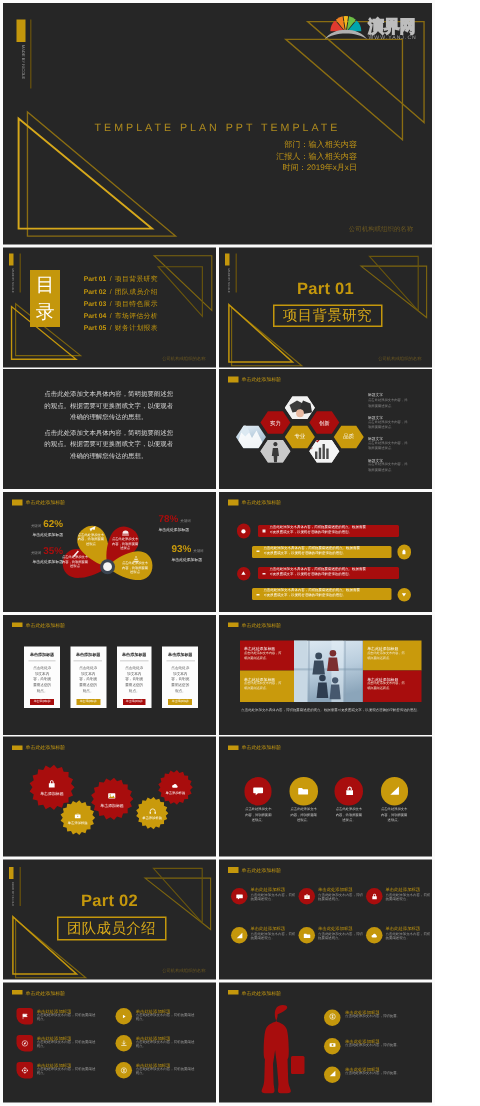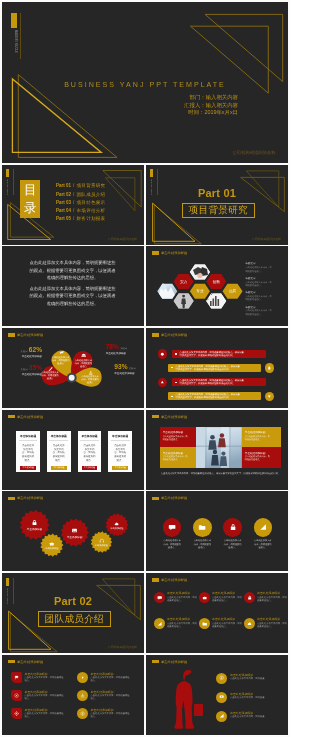--- a/index.html
+++ b/index.html
@@ -34,36 +34,50 @@
 </svg>
 <svg class="abs" style="left:0px;top:0px;width:286px;height:161px;" viewBox="0 0 286 161">
  <polygon points="188.5,24.2 266.3,24.2 266.3,91.2" fill="none" stroke="#8a6d12" stroke-width=".9"></polygon>
  <polygon points="203.1,12.4 280.7,12.4 280.7,79.6" fill="none" stroke="#8a6d12" stroke-width=".9"></polygon>
 </svg>
 <div class="sidetag" style="left:8.5px;top:11px;">
         <div class="bar" style="width:6.2px;height:15px;"></div>
         <div class="rule" style="left:9.7px;top:0px;height:46px;"></div>
         <div class="txt" style="left:0px;top:17px;font-size:2.7px;width:6.2px;text-align:center;">MADE BY NICOLE</div>
       </div>
-<div class="abs" style="left:50px;top:79px;width:186px;text-align:center;color:#b08c1e;font-size:7.1px;letter-spacing:2.0px;">BUSINESS YANJ PPT TEMPLATE</div>
+<div class="abs" style="left:50px;top:79px;width:186px;text-align:center;color:#b08c1e;font-size:7.1px;letter-spacing:2.0px;">TEMPLATE PLAN PPT TEMPLATE</div>
 <div class="abs" style="left:155px;top:92px;width:81px;font-size:5.4px;color:#c09416;line-height:7.6px;">
 <div style="display:flex;justify-content:flex-end;">
           <span>部门：</span>
           <span>输入相关内容</span>
         </div>
 <div style="display:flex;justify-content:flex-end;">
           <span>汇报人：</span>
           <span>输入相关内容</span>
         </div>
 <div style="display:flex;justify-content:flex-end;">
           <span>时间：</span>
           <span>2019年x月x日</span>
         </div>
 </div>
 <div class="ftr" style="right:12px;bottom:8px;font-size:4.3px;">公司机构或组织的名称</div>
+<div class="abs" style="left:212px;top:4px;width:66px;height:22px;">
+  <svg width="66" height="22" viewBox="0 0 66 22">
+   <g>
+    <path d="M6.2 14.9 A9.6 9.6 0 0 1 9.4 7.6 L15.6 14.9 Z" fill="#e03a2f"></path>
+    <path d="M9.9 7.2 A9.6 9.6 0 0 1 14.4 4.9 L15.9 14.6 Z" fill="#f07f20"></path>
+    <path d="M15.0 4.75 A9.6 9.6 0 0 1 18.1 4.75 L16.55 14.6 Z" fill="#f6b81c"></path>
+    <path d="M18.7 4.9 A9.6 9.6 0 0 1 23.2 7.2 L17.2 14.6 Z" fill="#6cbe45"></path>
+    <path d="M23.7 7.6 A9.6 9.6 0 0 1 26.9 14.9 L17.5 14.9 Z" fill="#00a5ad"></path>
+   </g>
+   <path d="M2.4 20.2 C8 11.6 25.2 11.6 30.8 20.2 C23.6 15.0 9.6 15.0 2.4 20.2 Z" fill="#b0b0b0"></path>
+   <text x="31.5" y="15.2" font-size="11.2" textLength="31.5" lengthAdjust="spacingAndGlyphs" font-weight="bold" fill="#2e2e2e" stroke="#bdbdbd" stroke-width=".85" font-family="&quot;Liberation Sans&quot;,sans-serif">演界网</text>
+   <text x="31.7" y="20.2" font-size="3.4" fill="#a3a3a3" textLength="31.5" lengthAdjust="spacing" font-family="&quot;Liberation Sans&quot;,sans-serif">WWW.YANJ.CN</text>
+  </svg>
+</div>
 </div>
 <div class="slide" style="left:2.0px;top:164.5px;width:142.0px;height:80.0px;">
 <svg class="abs" style="left:0;top:0;width:142px;height:80px;" viewBox="0 0 142 80">
  <polygon points="8.4,37.5 8.4,72.1 51.8,72.1" fill="none" stroke="#7d650f" stroke-width=".75"></polygon>
  <polygon points="5.7,39.4 5.7,74.5 48.7,74.5" fill="none" stroke="#c4970c" stroke-width=".9"></polygon>
  <polygon points="100.8,5.5 139.2,5.5 139.2,42" fill="none" stroke="#7d650f" stroke-width=".75"></polygon>
  <polygon points="103.4,12.8 132.9,12.8 132.9,45.9" fill="none" stroke="#6a560d" stroke-width=".75"></polygon>
 </svg>
 <div class="sidetag" style="left:4.0px;top:4.5px;">
         <div class="bar" style="width:3.2px;height:8.2px;"></div>

